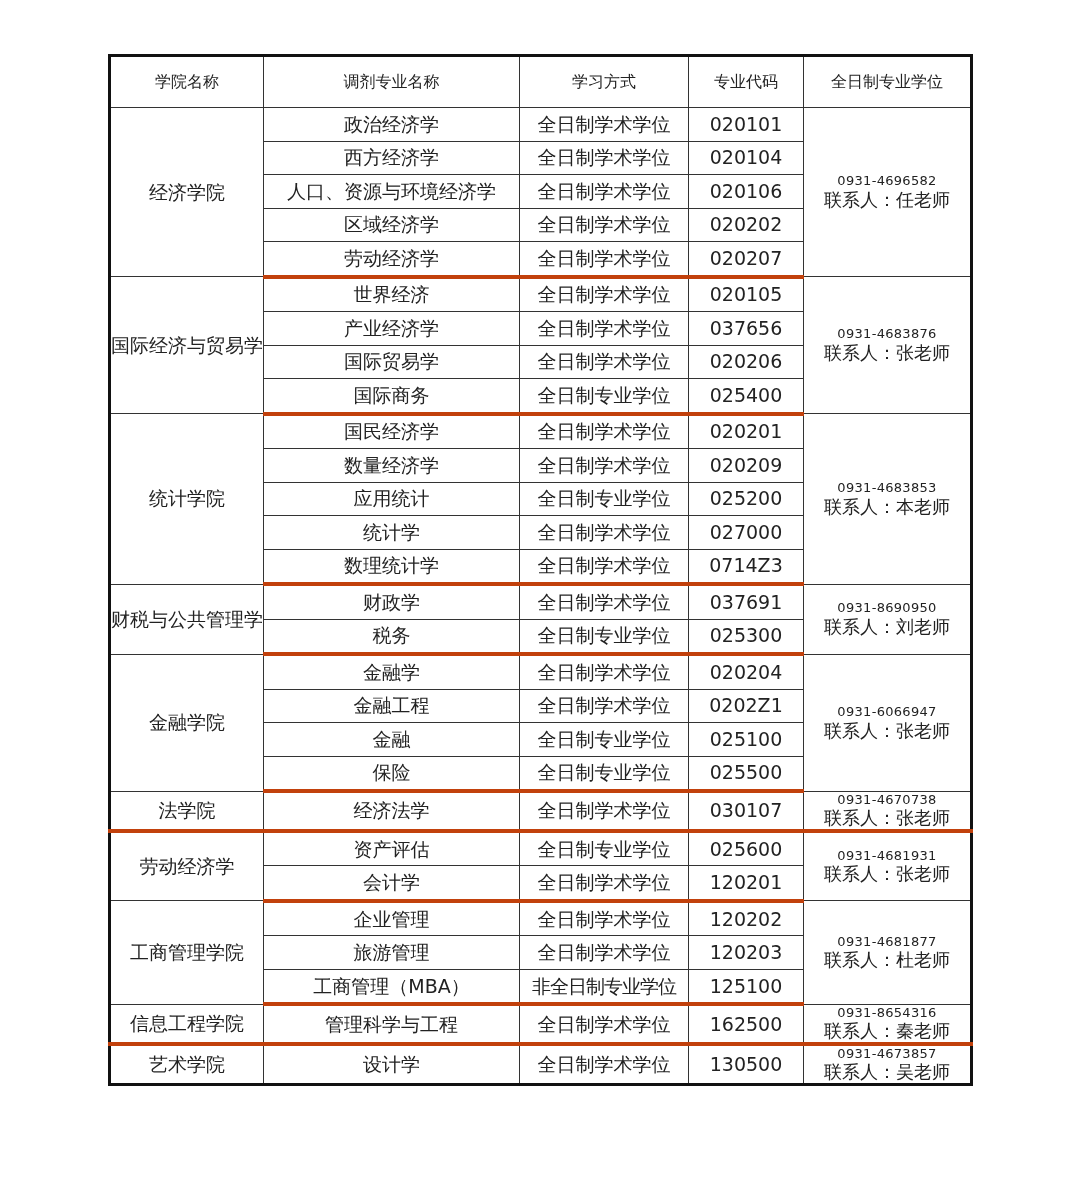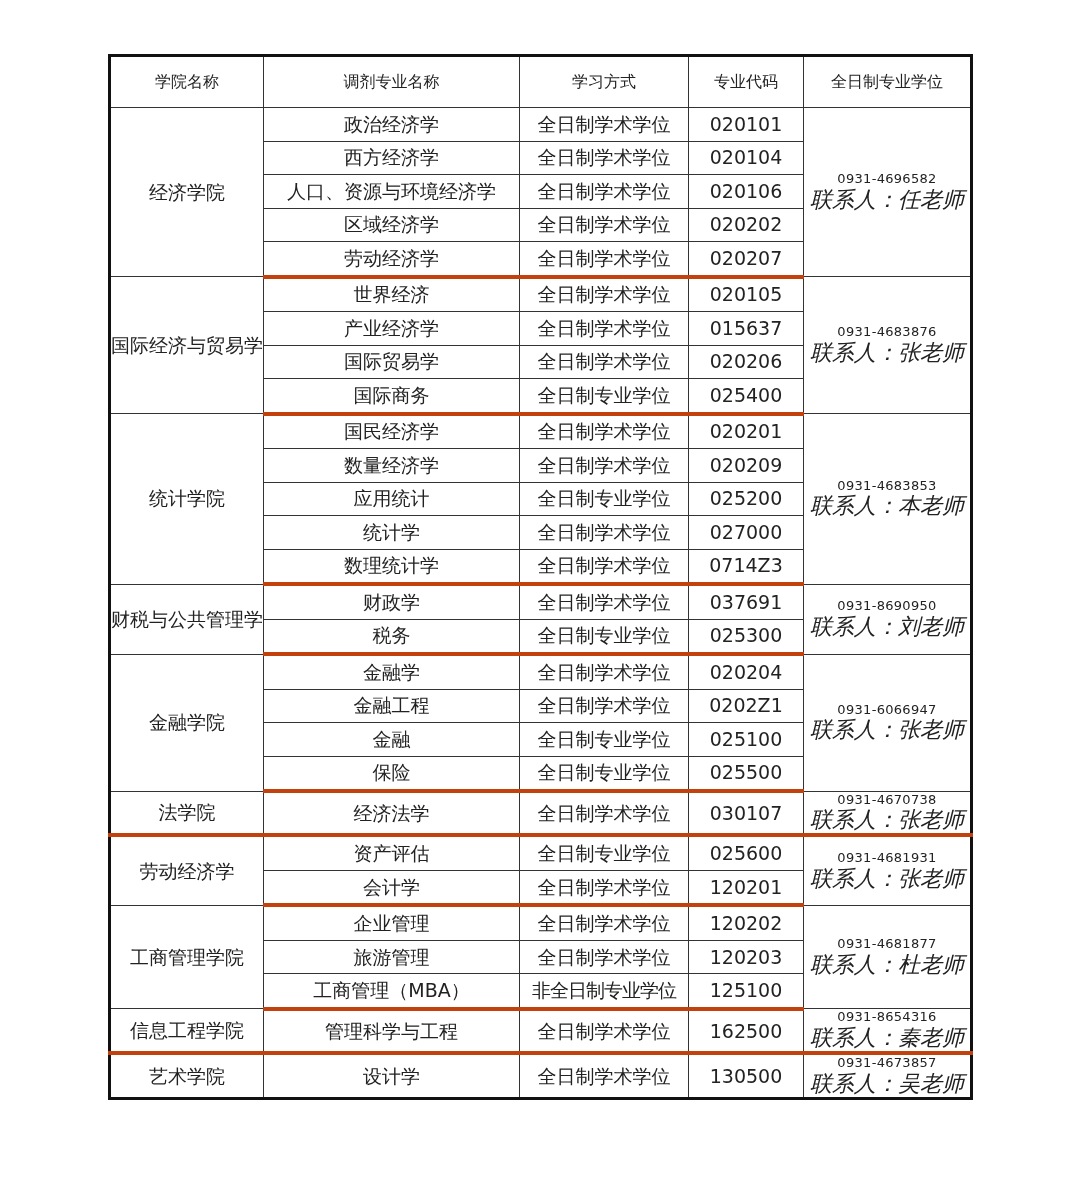--- a/index.html
+++ b/index.html
@@ -26,21 +26,21 @@
   table.admissions th { height: 50px; font-size: 16px; }
   table.admissions tbody td { height: 32.5px; }
   .col-college { width: 154px; }
   .col-major { width: 256px; }
   .col-mode { width: 169px; }
   .col-code { width: 115px; }
   .col-contact { width: 168px; }
   td.college { white-space: normal; padding: 0 6px; line-height: 1.5; }
   td.contact { line-height: 1.4; }
   .phone { display: block; font-size: 13px; letter-spacing: 0.3px; }
-  .person { display: block; font-size: 22px; font-style: italic; }
+  .person { display: block; font-size: 18px; }
   .mode-small { font-size: 17px; letter-spacing: -1px; }
   tr.group-end td { border-bottom: 4px solid #c2410c; }
   tr.tall td { height: 58px; margin-top: 32px; }
   tr.tall2 td { height: 50px; }
 </style>
 </head>
 <body>
 
 <div class="page">
   <table class="admissions">
@@ -99,21 +99,21 @@
         <td>全日制学术学位</td>
         <td>020105</td>
         <td class="contact" rowspan="4">
           <span class="phone">0931-4683876</span>
           <span class="person">联系人：张老师</span>
         </td>
       </tr>
       <tr>
         <td>产业经济学</td>
         <td>全日制学术学位</td>
-        <td>015637</td>
+        <td>037656</td>
       </tr>
       <tr>
         <td>国际贸易学</td>
         <td>全日制学术学位</td>
         <td>020206</td>
       </tr>
       <tr class="group-end">
         <td>国际商务</td>
         <td>全日制专业学位</td>
         <td>025400</td>

